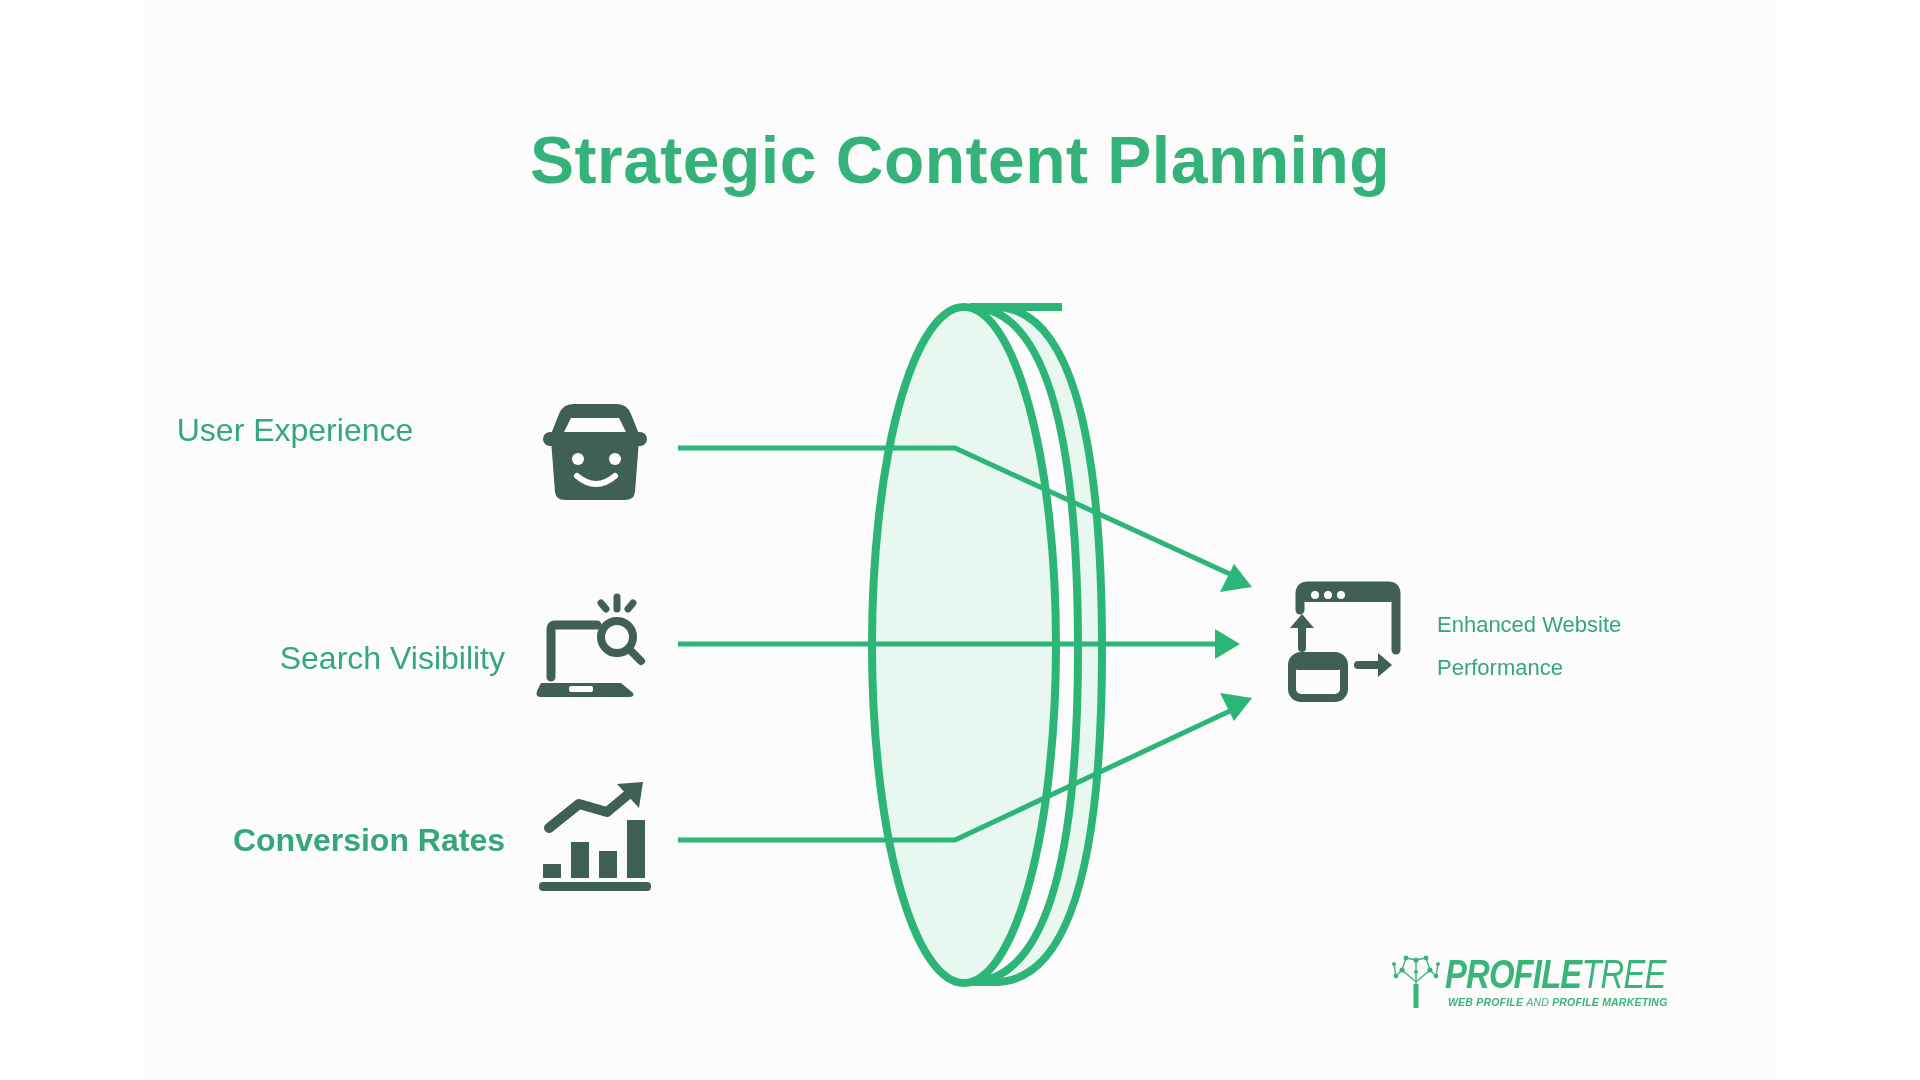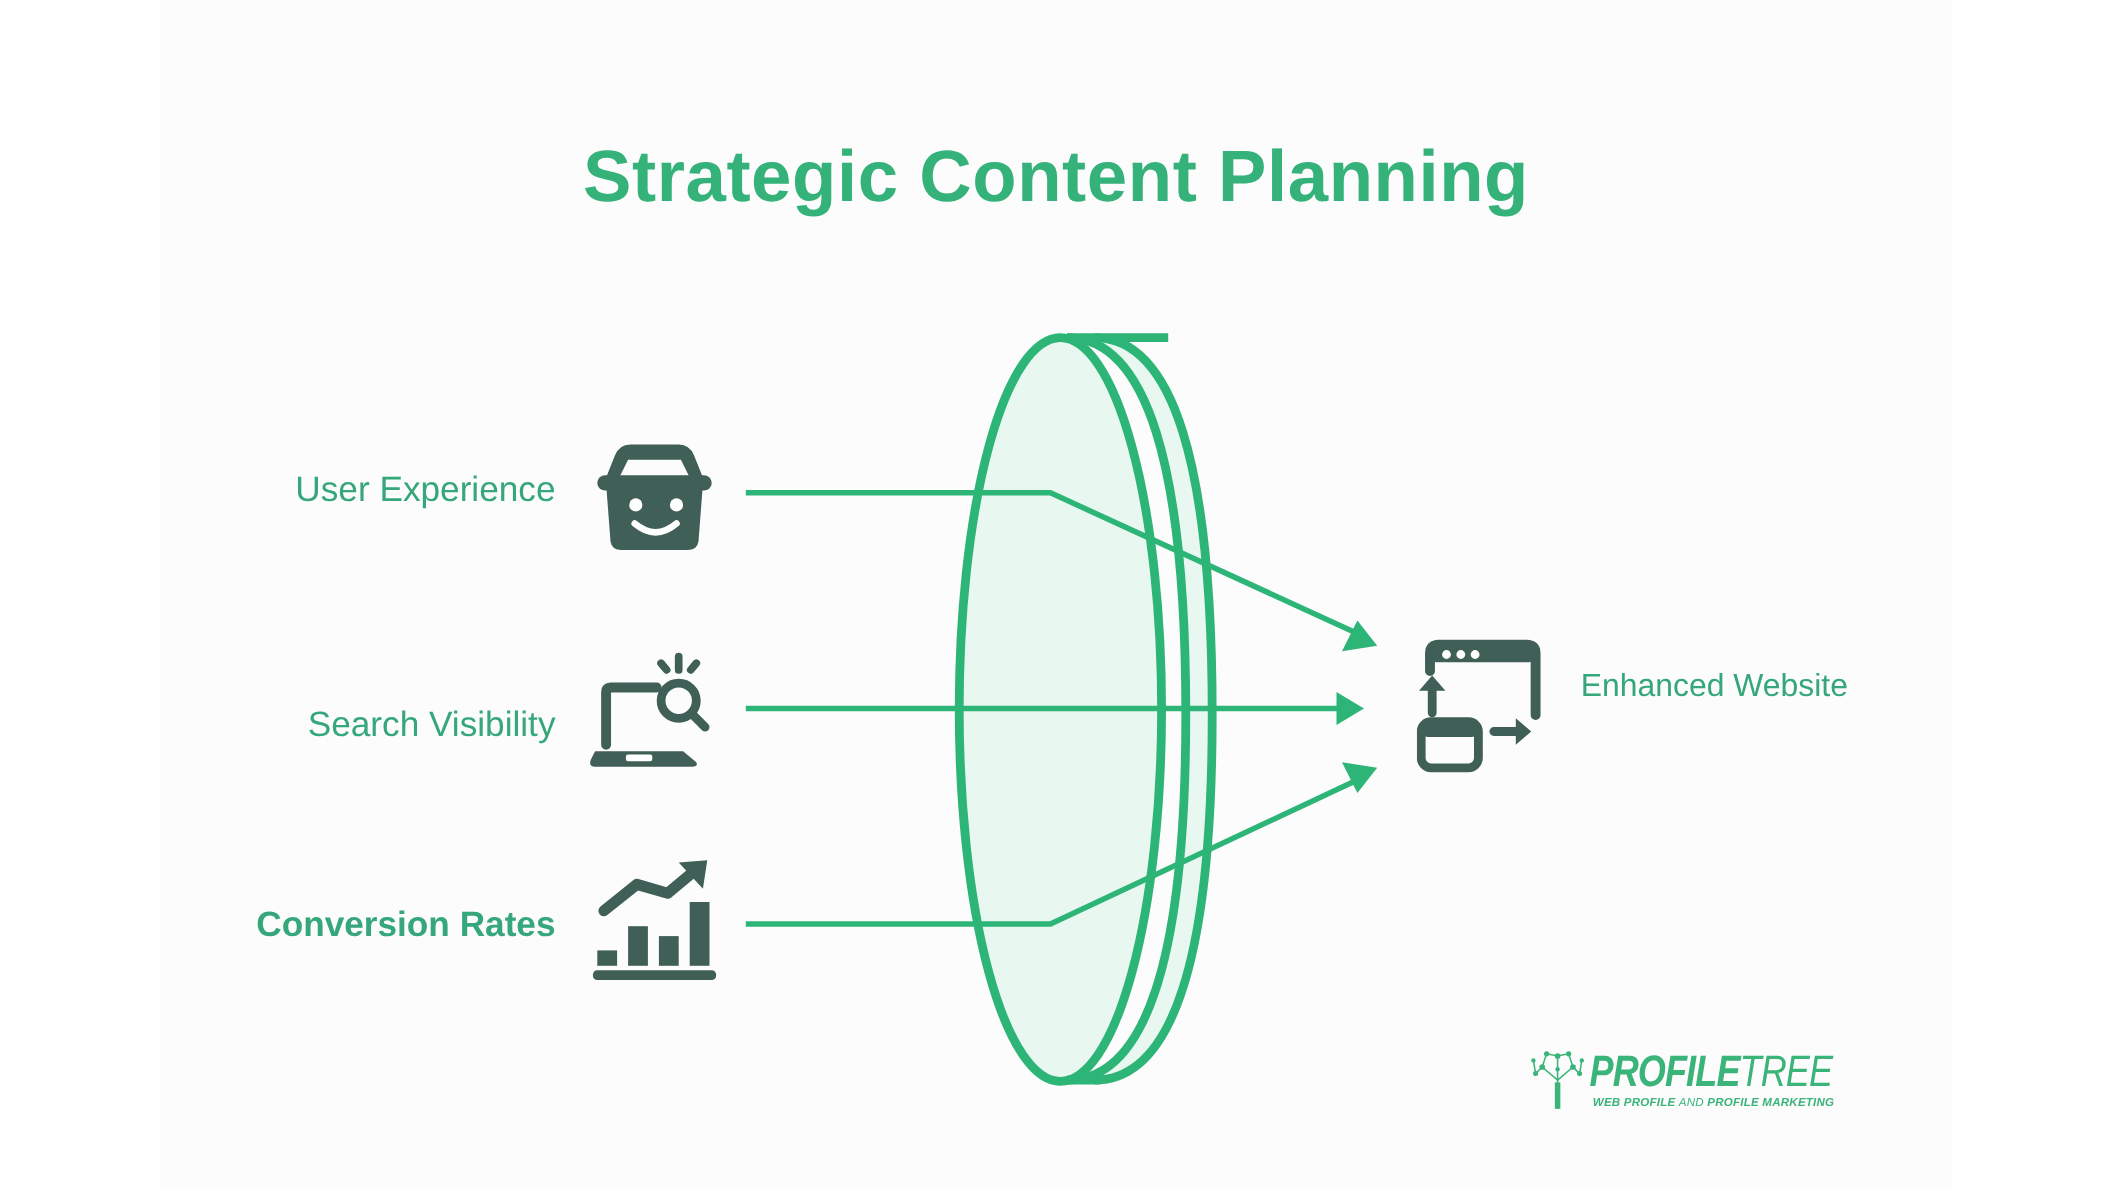--- a/index.html
+++ b/index.html
@@ -16,21 +16,21 @@
     .title {
       position: absolute; left: 0; width: 1920px; top: 122px;
       text-align: center; font-size: 66px; font-weight: bold; color: #35b27a;
       letter-spacing: 0.5px;
     }
     svg.diagram { position: absolute; left: 0; top: 0; }
     .label {
       position: absolute; font-size: 32px; color: #35a77a; white-space: nowrap;
     }
     .label.left { text-align: right; width: 420px; }
-    .out-label { position: absolute; left: 1437px; top: 603px; font-size: 29px; color: #35a77a; line-height: 43px; }
+    .out-label { position: absolute; left: 1437px; top: 603px; font-size: 22px; color: #35a77a; line-height: 43px; }
     .icon { position: absolute; }
     .logo { position: absolute; left: 1390px; top: 950px; width: 270px; height: 60px; font-style: italic; }
     .logo-word {
       position: absolute; left: 55px; top: 2px; font-size: 40px; font-weight: bold;
       color: #3bb47a; letter-spacing: -1px; transform: scaleX(0.82); transform-origin: left top;
       font-family: "Liberation Sans", sans-serif;
     }
     .logo-word .thin { font-weight: normal; }
     .logo-sub {
       position: absolute; left: 58px; top: 46px; font-size: 10.5px; font-weight: bold;
@@ -67,21 +67,21 @@
     <polyline points="678,840 955,840 1232,710"></polyline>
   </g>
 
   <g fill="#2db577">
     <polygon points="1252,587 1220,592 1234,564"></polygon>
     <polygon points="1240,644 1215,629 1215,659"></polygon>
     <polygon points="1252,698 1220,693 1234,721"></polygon>
   </g>
 </svg>
 
-<div class="label left" style="left:85px; top:426px;">User Experience</div>
+<div class="label left" style="left:85px; top:412px;text-align:center;">User Experience</div>
 <div class="label left" style="left:85px; top:640px;">Search Visibility</div>
 <div class="label left" style="left:85px; top:822px;font-weight:bold;">Conversion Rates</div>
 
 <svg class="icon" style="left:535px; top:392px;" width="120" height="120" viewBox="0 0 120 120">
   <path d="M 38 12 L 82 12 Q 92 12 96 22 L 104 42 L 92 42 L 84 26 L 36 26 L 28 42 L 16 42 L 24 22 Q 28 12 38 12 Z" fill="#405f56"></path>
   <rect x="8" y="40" width="104" height="14" rx="7" fill="#405f56"></rect>
   <path d="M 16 48 L 104 48 L 100 100 Q 99 108 90 108 L 30 108 Q 21 108 20 100 Z" fill="#405f56"></path>
   <circle cx="43" cy="67" r="6" fill="#ffffff"></circle>
   <circle cx="80" cy="67" r="6" fill="#ffffff"></circle>
   <path d="M 42 84 Q 61 100 80 84" stroke="#ffffff" stroke-width="6" fill="none" stroke-linecap="round"></path>
@@ -117,20 +117,21 @@
   <line x1="14" y1="68" x2="14" y2="46" stroke="#405f56" stroke-width="8" stroke-linecap="round"></line>
   <polygon points="2,48 14,34 26,48" fill="#405f56"></polygon>
   <rect x="4" y="76" width="52" height="42" rx="9" stroke="#405f56" stroke-width="8" fill="none"></rect>
   <rect x="4" y="76" width="52" height="14" rx="6" fill="#405f56"></rect>
   <line x1="70" y1="85" x2="92" y2="85" stroke="#405f56" stroke-width="8" stroke-linecap="round"></line>
   <polygon points="90,73 104,85 90,97" fill="#405f56"></polygon>
 </svg>
 
 <div class="out-label">
   <div>Enhanced Website</div>
+  <div>Performance</div>
 </div>
 
 <div class="logo">
   <svg width="52" height="60" viewBox="0 0 52 60" style="position:absolute;left:0;top:0;">
     <g stroke="#3bb47a" stroke-width="1.4" fill="none">
       <path d="M 26 58 L 26 30"></path>
       <path d="M 26 32 L 12 20 M 26 32 L 40 20 M 26 30 L 26 10 M 12 20 L 6 26 M 40 20 L 46 26 M 12 20 L 16 8 M 40 20 L 36 8 M 16 8 L 26 10 L 36 8 M 6 26 L 4 14 M 46 26 L 48 14"></path>
     </g>
     <rect x="23.5" y="34" width="5" height="24" fill="#3bb47a"></rect>
     <g fill="#3bb47a">

